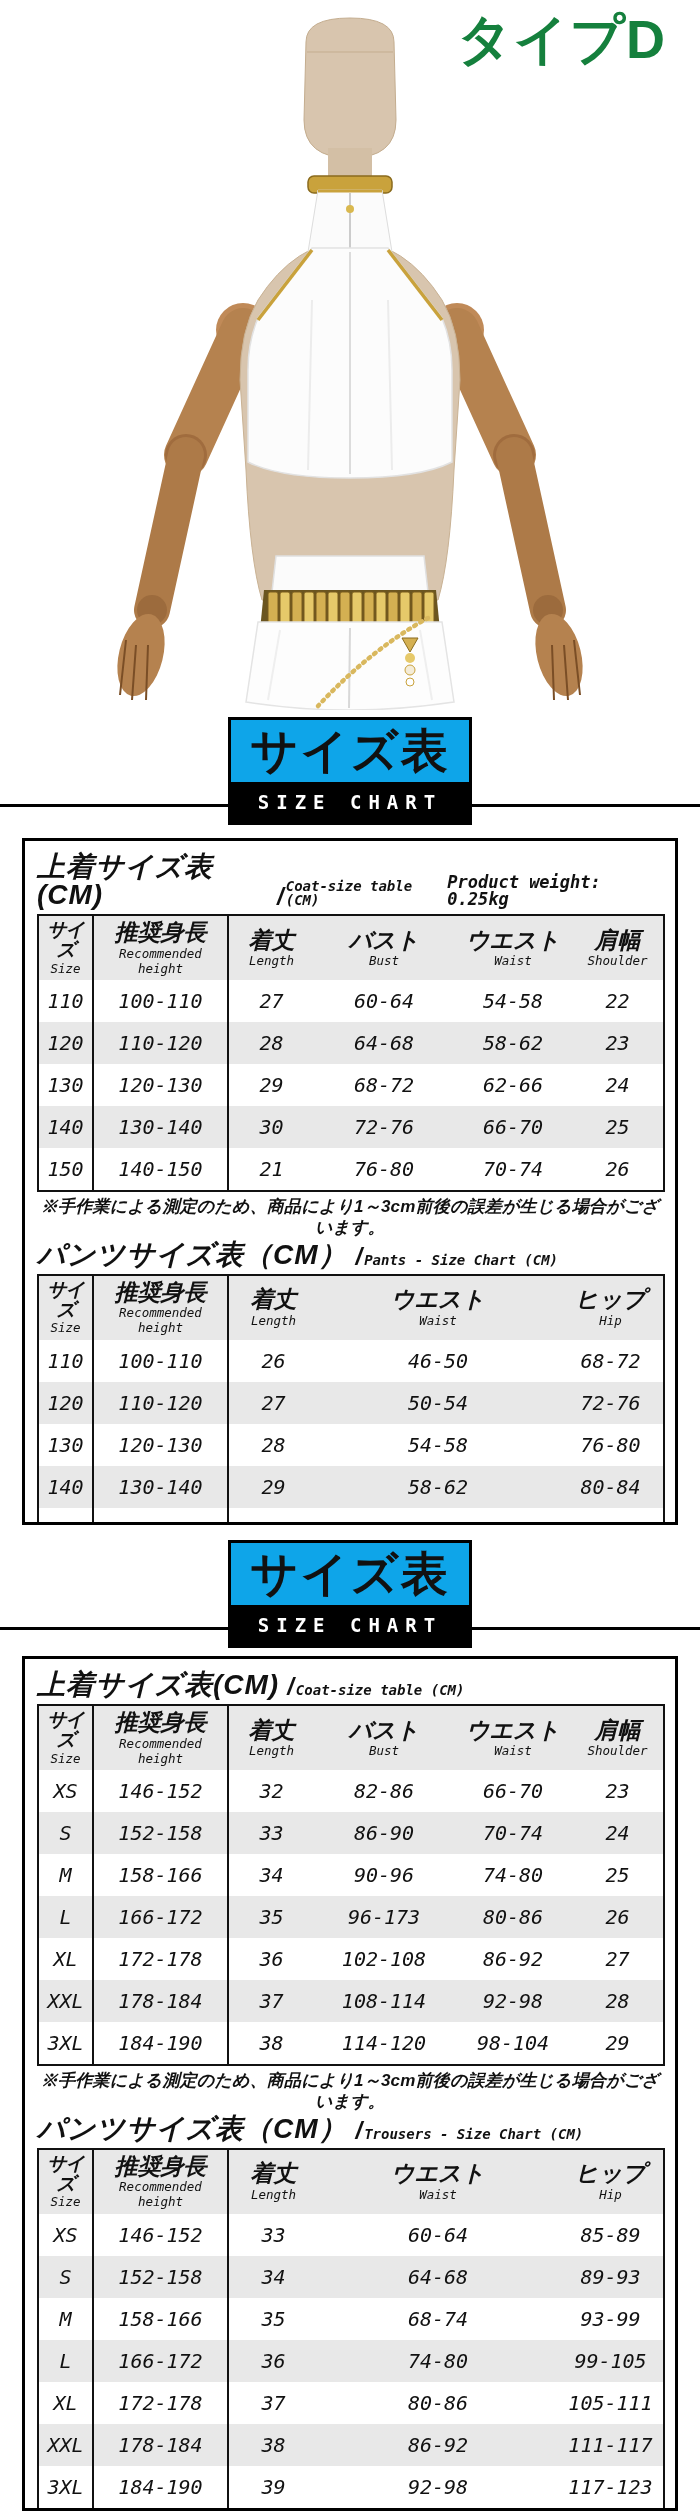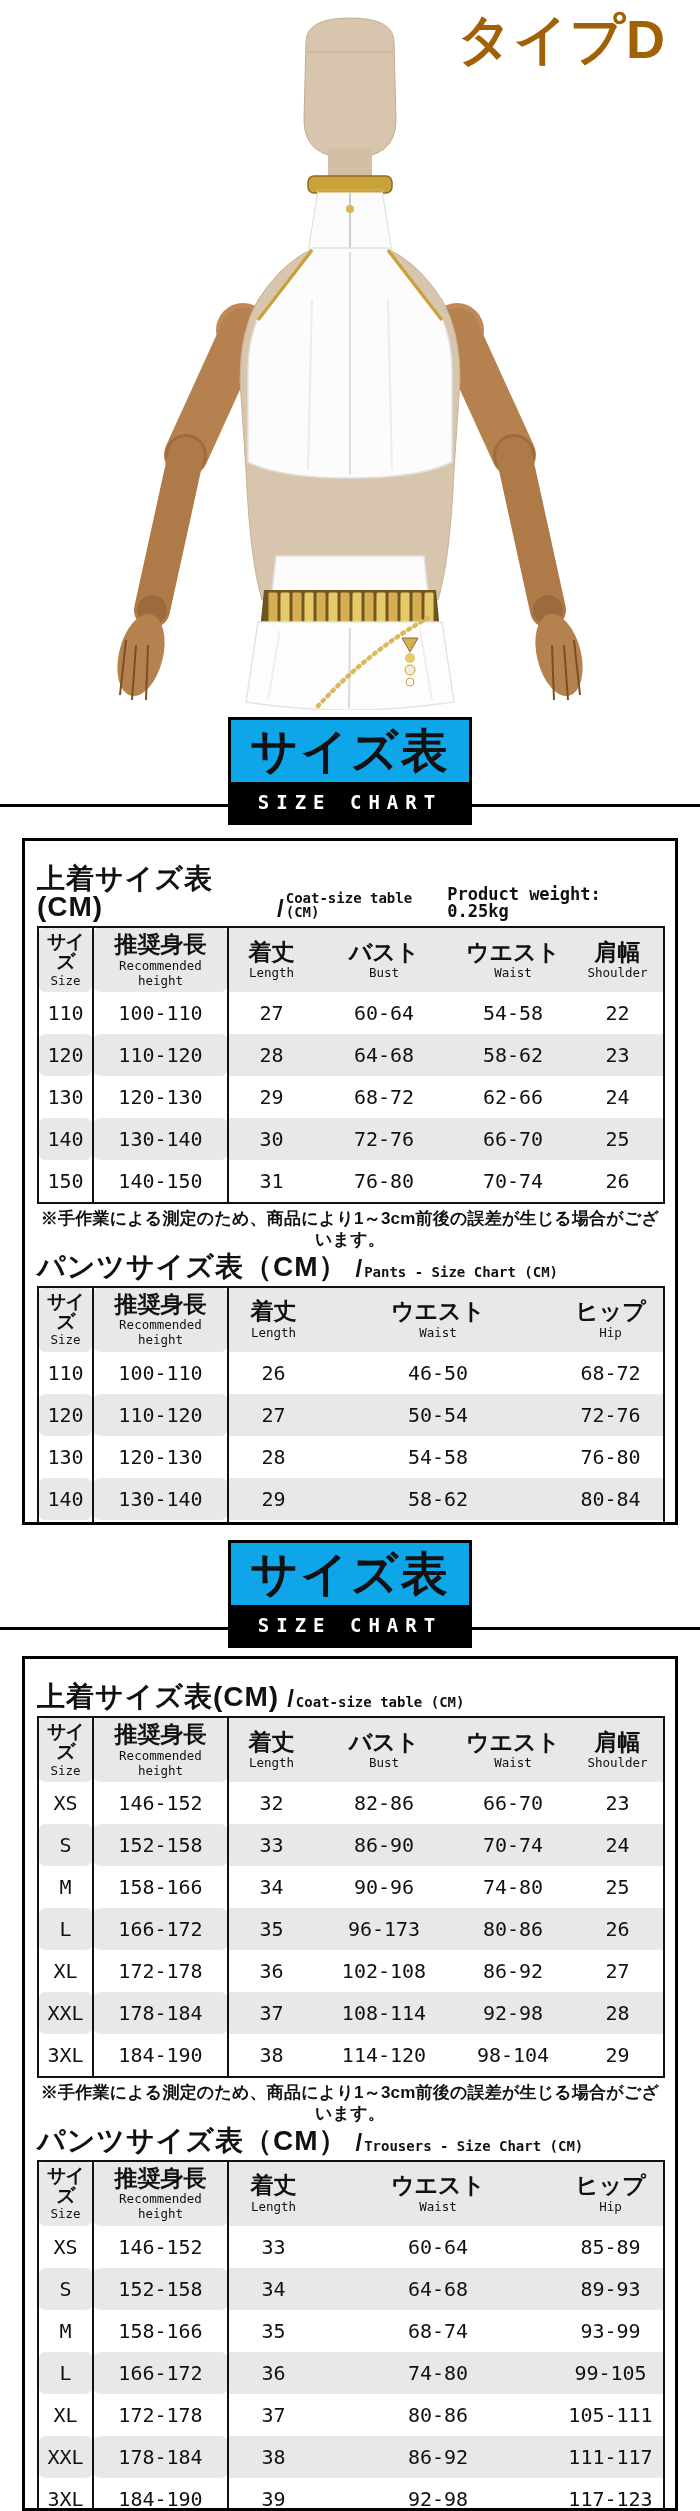--- a/index.html
+++ b/index.html
@@ -4,41 +4,41 @@
 <style>
   html,body{margin:0;padding:0;}
   body{
     width:700px;height:2511px;position:relative;background:#ffffff;
     font-family:"Liberation Sans",sans-serif;color:#111;overflow:hidden;
   }
   
   .photo{position:absolute;top:0;left:0;width:700px;height:710px;}
   .type-label{
     position:absolute;top:4px;right:34px;font-size:54px;font-weight:bold;
-    letter-spacing:1px;color:#a16207;z-index:3;
+    letter-spacing:1px;color:#15803d;z-index:3;
   }
   
   .cross-line{position:absolute;left:0;width:700px;height:3px;background:#000;z-index:1;}
   .line-1{top:804px;}
   .line-2{top:1627px;}
   .chart-header{
     position:absolute;left:50%;transform:translateX(-50%);width:244px;
     border:3px solid #000;background:#0ea5e9;text-align:center;z-index:2;box-sizing:border-box;
   }
   .hdr-1{top:717px;}
   .hdr-2{top:1540px;}
   .chart-header .jp{font-size:47px;font-weight:bold;letter-spacing:2px;line-height:62px;height:62px;}
   .chart-header .en{
     background:#000;color:#fff;height:40px;line-height:40px;
     font-family:"DejaVu Sans Mono",monospace;font-weight:bold;font-size:19px;letter-spacing:7px;
   }
   
   .table-block{
     position:absolute;left:22px;width:656px;border:3px solid #000;box-sizing:border-box;
-    padding:22px 12px 0 12px;background:#fff;overflow:hidden;
+    padding:10px 12px 0 12px;background:#fff;overflow:hidden;font-style:italic;
   }
   .block-1{top:838px;height:687px;}
   .block-2{top:1656px;height:855px;}
   .tbl-title{display:flex;align-items:flex-end;margin:2px 0 5px 0;line-height:1;}
   .t-jp{font-size:28px;font-weight:bold;letter-spacing:1px;}
   .t-slash{font-size:24px;font-weight:bold;margin:0 2px 0 8px;}
   .t-en{font-family:"DejaVu Sans Mono",monospace;font-size:14px;font-weight:bold;margin-bottom:2px;}
   .t-weight{margin-left:auto;font-family:"DejaVu Sans Mono",monospace;font-size:17px;font-weight:bold;margin-bottom:1px;}
   .sizetable table{
     border-collapse:collapse;table-layout:fixed;border:2px solid #111;width:626px;margin:0 auto;
@@ -46,21 +46,21 @@
   .sizetable th,.sizetable td{padding:0;}
   .sizetable thead th{height:64px;background:#e8e8e8;vertical-align:middle;text-align:center;}
   .h-jp{font-size:23px;font-weight:bold;line-height:1.05;}
   .h-en{font-family:"DejaVu Sans Mono",monospace;font-size:12.5px;font-weight:normal;margin-top:1px;}
   .sizetable th.c0 .h-jp{font-size:19px;letter-spacing:-1px;}
   .sizetable tbody td{
     height:42px;text-align:center;vertical-align:middle;
     font-family:"DejaVu Sans Mono",monospace;font-size:20px;
   }
   .sizetable tbody tr.alt{background:#e8e8e8;}
-  .sizetable .c0,.sizetable .c1{border-right:2px solid #111;border-radius:8px;}
+  .sizetable .c0,.sizetable .c1{border-right:2px solid #111;}
   .note{
     text-align:center;font-size:17px;font-weight:bold;margin:4px 0 2px 0;line-height:1.25;
     letter-spacing:0.2px;
   }
 </style>
 </head>
 <body>
 
 <div class="photo">
   <svg width="700" height="710" viewBox="0 0 700 710">
@@ -216,21 +216,21 @@
             <td class="c0">140</td>
             <td class="c1">130-140</td>
             <td class="c2">30</td>
             <td class="c3">72-76</td>
             <td class="c4">66-70</td>
             <td class="c5">25</td>
           </tr>
           <tr>
             <td class="c0">150</td>
             <td class="c1">140-150</td>
-            <td class="c2">31</td>
+            <td class="c2">21</td>
             <td class="c3">76-80</td>
             <td class="c4">70-74</td>
             <td class="c5">26</td>
           </tr>
         </tbody>
       </table>
     </div>
   <p class="note">※手作業による測定のため、商品により1～3cm前後の誤差が生じる場合がございます。</p>
   <div class="tbl-title">
     <span class="t-jp">パンツサイズ表（CM）</span>

